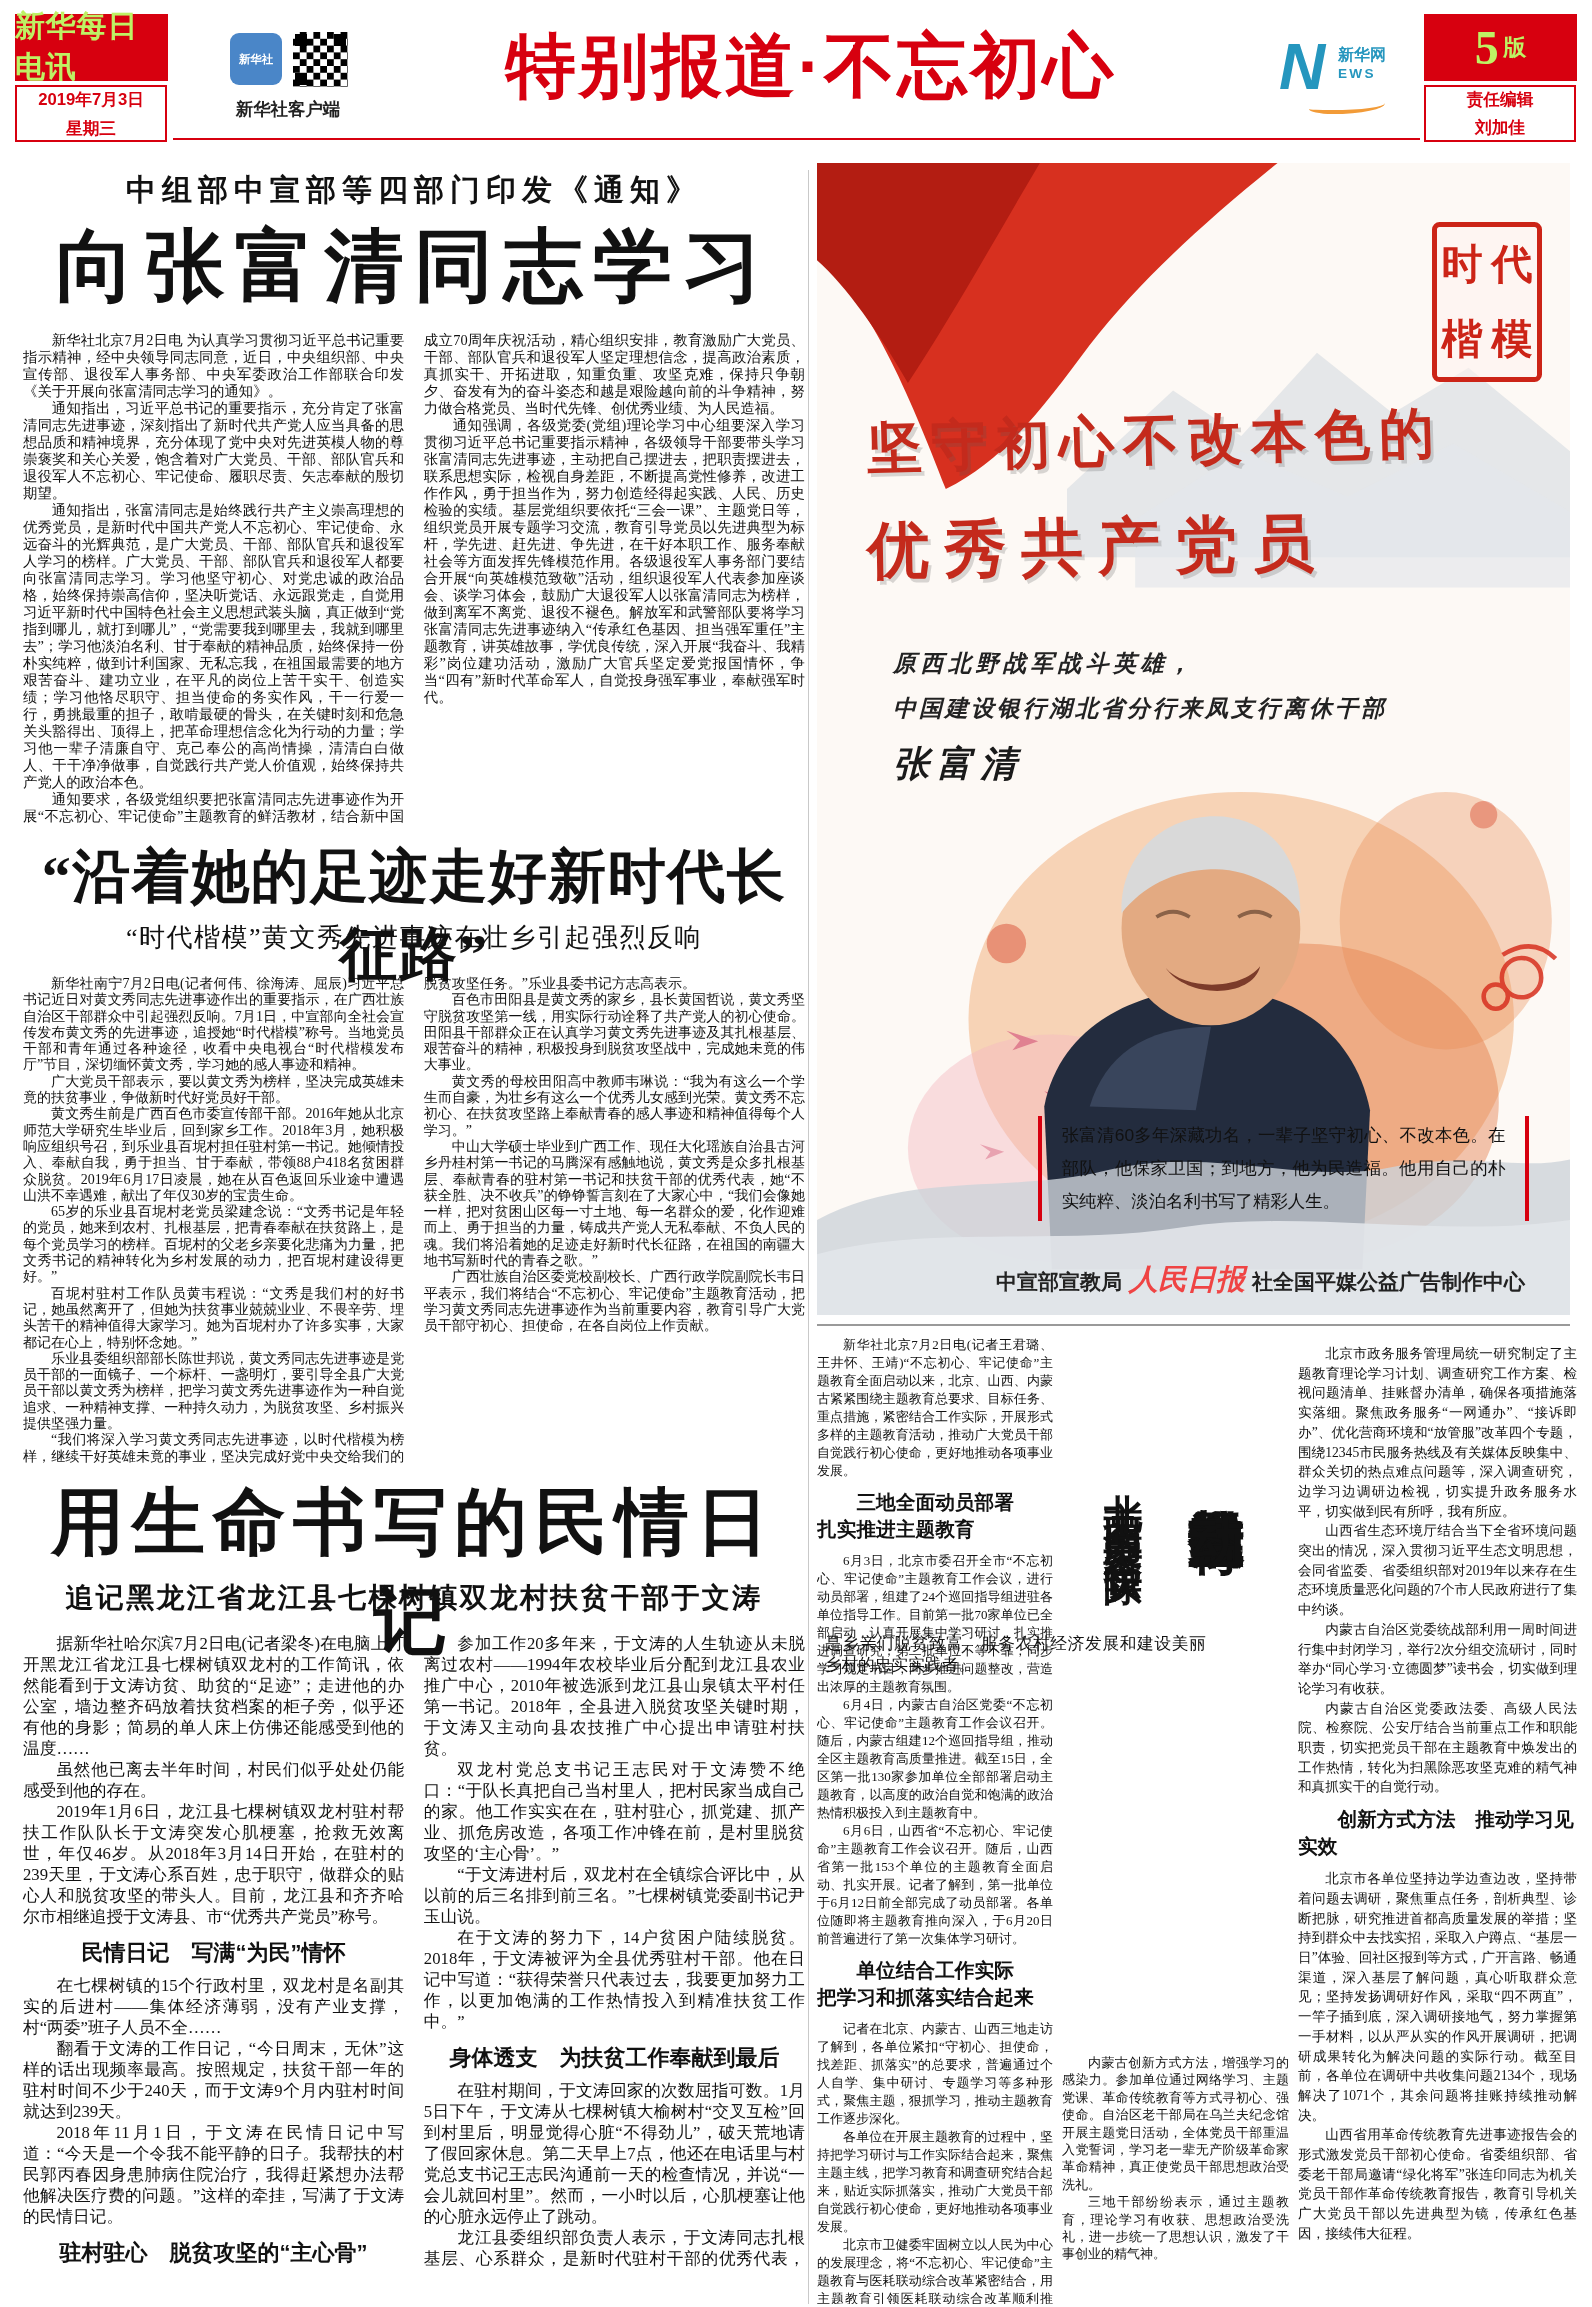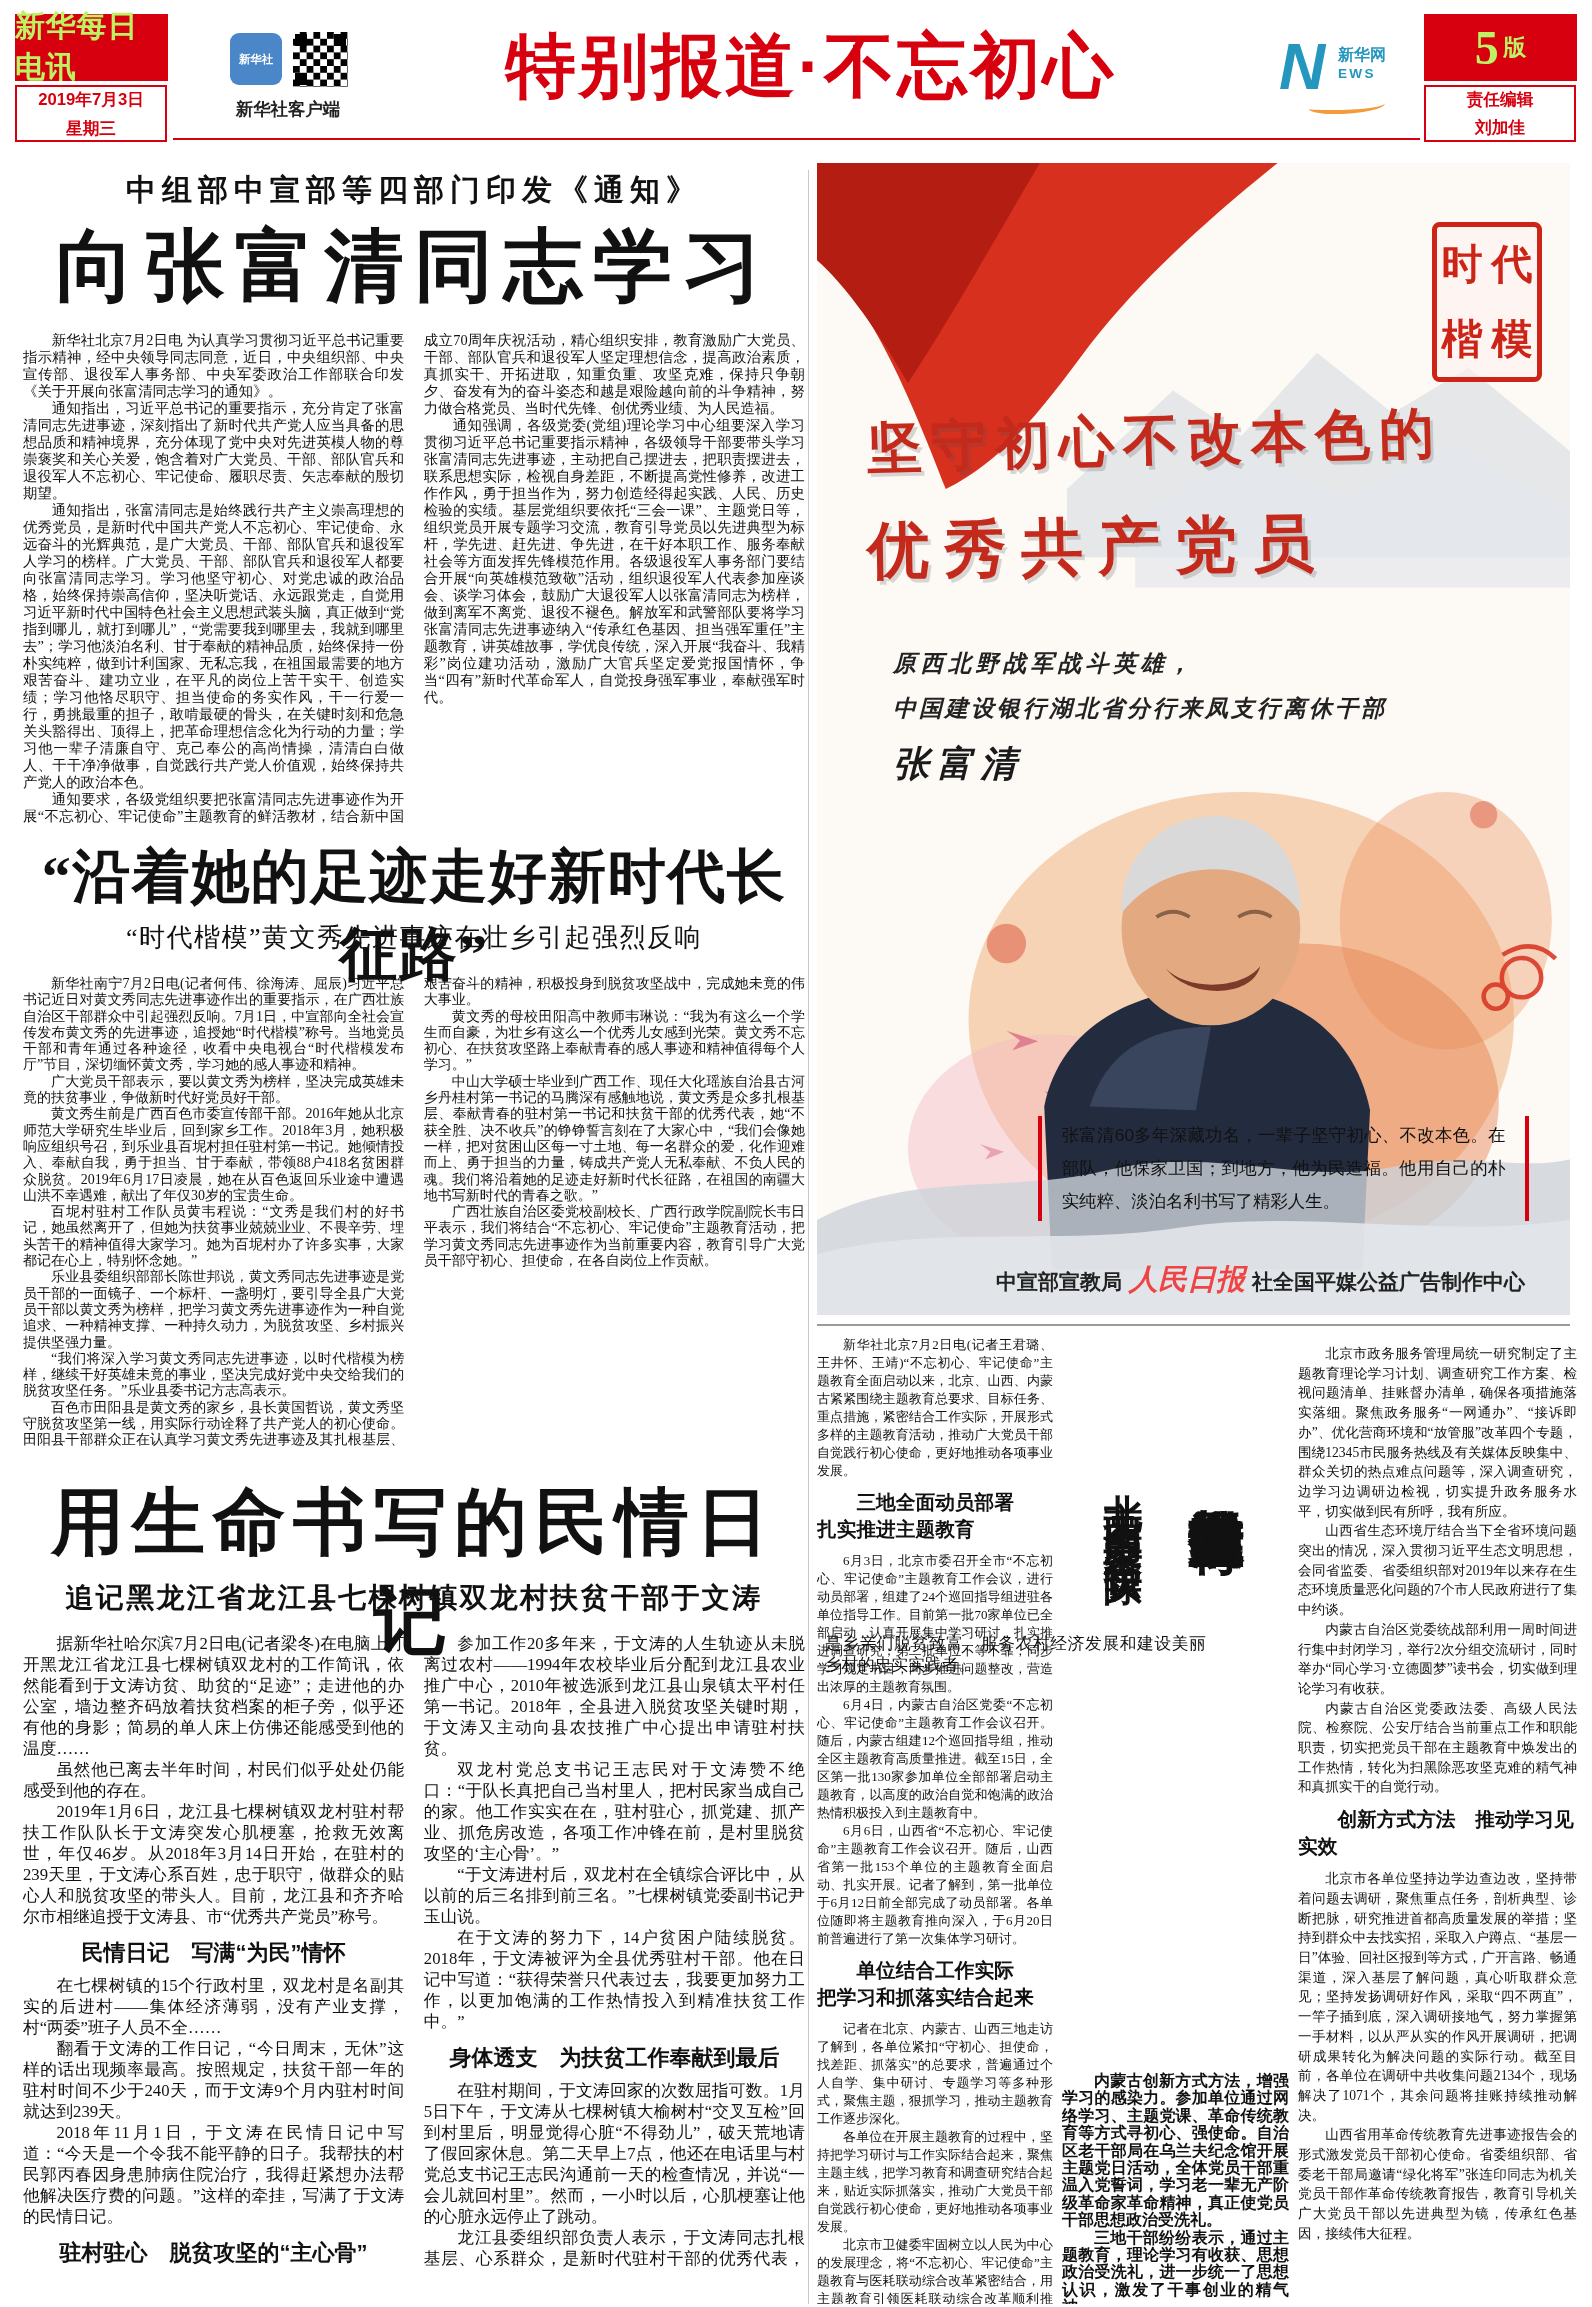--- a/index.html
+++ b/index.html
@@ -89,21 +89,21 @@
   .mcolA{width:236px;font-size:13px;line-height:18px;}
   .mcenter{width:227px;display:flex;flex-direction:column;align-items:center;}
   .mcolB{width:279px;font-size:13.6px;line-height:19.7px;margin-top:8px;}
   .m-subhead{font-family:"Liberation Sans","DejaVu Sans",sans-serif;font-weight:900;font-size:19.7px;
              line-height:27px;margin:9px 0;text-indent:2em;text-align:left;}
   .vheads{margin-top:127px;height:577px;display:flex;flex-direction:row;gap:29px;justify-content:center;}
   .vkicker{writing-mode:vertical-rl;font-size:39px;font-weight:700;letter-spacing:7.6px;
            font-family:"Liberation Serif","DejaVu Serif",serif;}
   .vmain{writing-mode:vertical-rl;font-size:56px;font-weight:900;letter-spacing:0.8px;
          font-family:"Liberation Serif","DejaVu Serif",serif;}
-  .mcenter-text{margin-top:32px;width:227px;font-size:16px;line-height:17.4px;text-align:justify;overflow:hidden;flex:1;font-weight:bold;}
+  .mcenter-text{margin-top:14px;width:227px;font-size:13px;line-height:17.4px;text-align:justify;overflow:hidden;flex:1;}
 </style>
 </head>
 <body>
 
 <div id="page">
 
   <div class="abs red-box masthead">新华每日电讯</div>
   <div class="abs date-box">
     <span>2019年7月3日</span>
     <span>星期三</span>
@@ -137,20 +137,21 @@
       <p class="para">通知要求，各级党组织要把张富清同志先进事迹作为开展“不忘初心、牢记使命”主题教育的鲜活教材，结合新中国成立70周年庆祝活动，精心组织安排，教育激励广大党员、干部、部队官兵和退役军人坚定理想信念，提高政治素质，真抓实干、开拓进取，知重负重、攻坚克难，保持只争朝夕、奋发有为的奋斗姿态和越是艰险越向前的斗争精神，努力做合格党员、当时代先锋、创优秀业绩、为人民造福。</p>
       <p class="para">通知强调，各级党委(党组)理论学习中心组要深入学习贯彻习近平总书记重要指示精神，各级领导干部要带头学习张富清同志先进事迹，主动把自己摆进去，把职责摆进去，联系思想实际，检视自身差距，不断提高党性修养，改进工作作风，勇于担当作为，努力创造经得起实践、人民、历史检验的实绩。基层党组织要依托“三会一课”、主题党日等，组织党员开展专题学习交流，教育引导党员以先进典型为标杆，学先进、赶先进、争先进，在干好本职工作、服务奉献社会等方面发挥先锋模范作用。各级退役军人事务部门要结合开展“向英雄模范致敬”活动，组织退役军人代表参加座谈会、谈学习体会，鼓励广大退役军人以张富清同志为榜样，做到离军不离党、退役不褪色。解放军和武警部队要将学习张富清同志先进事迹纳入“传承红色基因、担当强军重任”主题教育，讲英雄故事，学优良传统，深入开展“我奋斗、我精彩”岗位建功活动，激励广大官兵坚定爱党报国情怀，争当“四有”新时代革命军人，自觉投身强军事业，奉献强军时代。</p>
     </div>
 
   <div class="abs headline2">“沿着她的足迹走好新时代长征路”</div>
   <div class="abs subtitle2">“时代楷模”黄文秀先进事迹在壮乡引起强烈反响</div>
   <div class="abs body-cols a2-body">
       <p class="para">新华社南宁7月2日电(记者何伟、徐海涛、屈辰)习近平总书记近日对黄文秀同志先进事迹作出的重要指示，在广西壮族自治区干部群众中引起强烈反响。7月1日，中宣部向全社会宣传发布黄文秀的先进事迹，追授她“时代楷模”称号。当地党员干部和青年通过各种途径，收看中央电视台“时代楷模发布厅”节目，深切缅怀黄文秀，学习她的感人事迹和精神。</p>
       <p class="para">广大党员干部表示，要以黄文秀为榜样，坚决完成英雄未竟的扶贫事业，争做新时代好党员好干部。</p>
       <p class="para">黄文秀生前是广西百色市委宣传部干部。2016年她从北京师范大学研究生毕业后，回到家乡工作。2018年3月，她积极响应组织号召，到乐业县百坭村担任驻村第一书记。她倾情投入、奉献自我，勇于担当、甘于奉献，带领88户418名贫困群众脱贫。2019年6月17日凌晨，她在从百色返回乐业途中遭遇山洪不幸遇难，献出了年仅30岁的宝贵生命。</p>
+      <p class="para">65岁的乐业县百坭村老党员梁建念说：“文秀书记是年轻的党员，她来到农村、扎根基层，把青春奉献在扶贫路上，是每个党员学习的榜样。百坭村的父老乡亲要化悲痛为力量，把文秀书记的精神转化为乡村发展的动力，把百坭村建设得更好。”</p>
       <p class="para">百坭村驻村工作队员黄韦程说：“文秀是我们村的好书记，她虽然离开了，但她为扶贫事业兢兢业业、不畏辛劳、埋头苦干的精神值得大家学习。她为百坭村办了许多实事，大家都记在心上，特别怀念她。”</p>
       <p class="para">乐业县委组织部部长陈世邦说，黄文秀同志先进事迹是党员干部的一面镜子、一个标杆、一盏明灯，要引导全县广大党员干部以黄文秀为榜样，把学习黄文秀先进事迹作为一种自觉追求、一种精神支撑、一种持久动力，为脱贫攻坚、乡村振兴提供坚强力量。</p>
       <p class="para">“我们将深入学习黄文秀同志先进事迹，以时代楷模为榜样，继续干好英雄未竟的事业，坚决完成好党中央交给我们的脱贫攻坚任务。”乐业县委书记方志高表示。</p>
       <p class="para">百色市田阳县是黄文秀的家乡，县长黄国哲说，黄文秀坚守脱贫攻坚第一线，用实际行动诠释了共产党人的初心使命。田阳县干部群众正在认真学习黄文秀先进事迹及其扎根基层、艰苦奋斗的精神，积极投身到脱贫攻坚战中，完成她未竟的伟大事业。</p>
       <p class="para">黄文秀的母校田阳高中教师韦琳说：“我为有这么一个学生而自豪，为壮乡有这么一个优秀儿女感到光荣。黄文秀不忘初心、在扶贫攻坚路上奉献青春的感人事迹和精神值得每个人学习。”</p>
       <p class="para">中山大学硕士毕业到广西工作、现任大化瑶族自治县古河乡丹桂村第一书记的马腾深有感触地说，黄文秀是众多扎根基层、奉献青春的驻村第一书记和扶贫干部的优秀代表，她“不获全胜、决不收兵”的铮铮誓言刻在了大家心中，“我们会像她一样，把对贫困山区每一寸土地、每一名群众的爱，化作迎难而上、勇于担当的力量，铸成共产党人无私奉献、不负人民的魂。我们将沿着她的足迹走好新时代长征路，在祖国的南疆大地书写新时代的青春之歌。”</p>
       <p class="para">广西壮族自治区委党校副校长、广西行政学院副院长韦日平表示，我们将结合“不忘初心、牢记使命”主题教育活动，把学习黄文秀同志先进事迹作为当前重要内容，教育引导广大党员干部守初心、担使命，在各自岗位上作贡献。</p>
     </div>
 
   <div class="abs headline3">用生命书写的民情日记</div>

